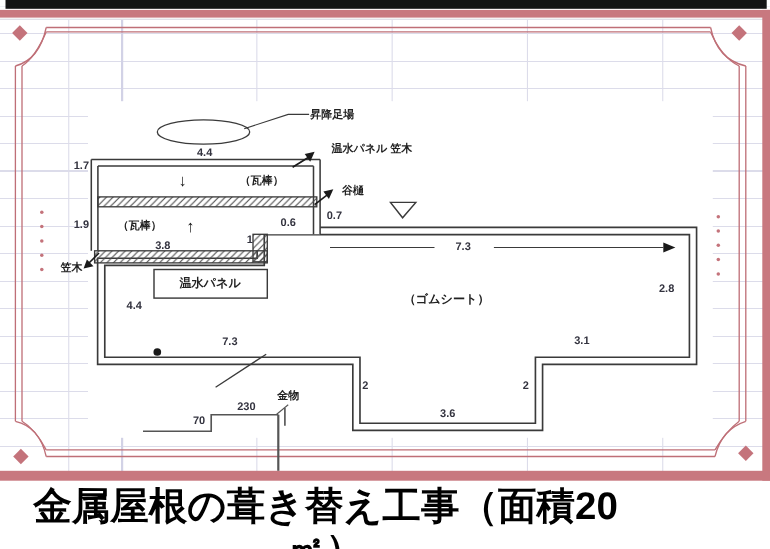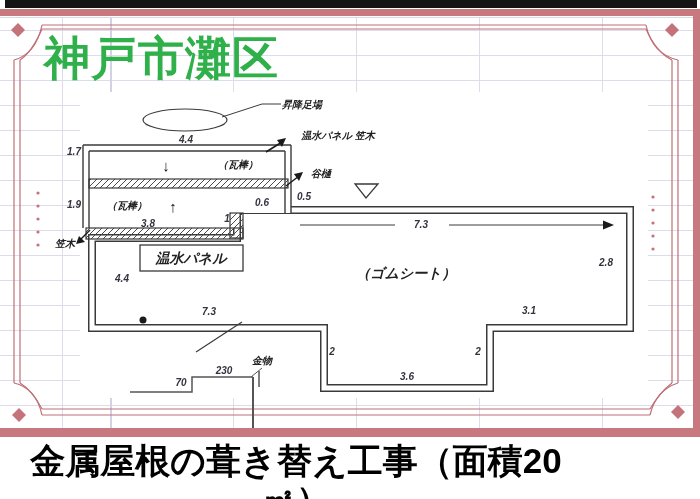--- a/index.html
+++ b/index.html
@@ -13,23 +13,23 @@
   .band-right{left:693px;top:9px;width:7px;height:428px;background:#c8787f;}
   .band-bottom{left:0;top:428px;width:700px;height:9px;background:#c8787f;}
   
   .grid-h{left:0;top:6px;width:700px;height:426px;
     background:repeating-linear-gradient(to bottom,transparent 0 24px,#dcdcea 24px 25px);}
   .grid-v{top:18px;height:414px;width:1px;background:#dcdcea;}
   .grid-v.thick{width:2px;background:#d2d2e6;}
   svg.layer{left:0;top:0;}
   
   .lbl{position:absolute;transform:translate(-50%,-50%);white-space:nowrap;
-       font-weight:bold;font-size:10px;color:#33333f;line-height:1;font-style:italic;}
+       font-weight:bold;font-size:10px;color:#33333f;line-height:1;}
   .lbl.jp{color:#222;}
-  .lbl.big{font-size:14px;}
+  .lbl.big{font-size:11px;}
   .lbl.glyph{font-size:15px;color:#111;}
   .title{position:absolute;left:44px;top:34px;font-size:46px;font-weight:900;
          color:#2fb04a;letter-spacing:1px;line-height:1.05;}
   .caption{position:absolute;left:12px;top:442px;width:568px;text-align:center;
            font-size:35px;font-weight:bold;color:#000;line-height:1.1;}
 </style>
 </head>
 <body>
 
 <div id="stage">
@@ -148,21 +148,21 @@
       <path d="M90,230 L80,240" stroke="#1a1a1a" stroke-width="1.5"></path>
       <polygon points="76,244 85,242 79,236" fill="#1a1a1a"></polygon>
     </g>
   </svg>
 
   <div class="lbl" style="left:186px;top:140px">4.4</div>
   <div class="lbl" style="left:74px;top:152px">1.7</div>
   <div class="lbl" style="left:74px;top:205px">1.9</div>
   <div class="lbl" style="left:148px;top:224px">3.8</div>
   <div class="lbl" style="left:262px;top:203px">0.6</div>
-  <div class="lbl" style="left:304px;top:197px">0.5</div>
+  <div class="lbl" style="left:304px;top:197px">0.7</div>
   <div class="lbl" style="left:227px;top:219px">1</div>
   <div class="lbl" style="left:421px;top:225px">7.3</div>
   <div class="lbl" style="left:606px;top:263px">2.8</div>
   <div class="lbl" style="left:529px;top:311px">3.1</div>
   <div class="lbl" style="left:332px;top:352px">2</div>
   <div class="lbl" style="left:478px;top:352px">2</div>
   <div class="lbl" style="left:407px;top:377px">3.6</div>
   <div class="lbl" style="left:209px;top:312px">7.3</div>
   <div class="lbl" style="left:122px;top:279px">4.4</div>
   <div class="lbl" style="left:181px;top:383px">70</div>
@@ -173,16 +173,15 @@
   <div class="lbl jp" style="left:321px;top:174px">谷樋</div>
   <div class="lbl jp" style="left:238px;top:165px">（瓦棒）</div>
   <div class="lbl glyph" style="left:166px;top:165px">↓</div>
   <div class="lbl jp" style="left:127px;top:206px">（瓦棒）</div>
   <div class="lbl glyph" style="left:173px;top:206px">↑</div>
   <div class="lbl jp big" style="left:191px;top:258px">温水パネル</div>
   <div class="lbl jp big" style="left:406px;top:273px">（ゴムシート）</div>
   <div class="lbl jp" style="left:65px;top:244px">笠木</div>
   <div class="lbl jp" style="left:262px;top:361px">金物</div>
 
-  <div class="title">神戸市灘区</div>
   <div class="caption">金属屋根の葺き替え工事（面積20㎡）</div>
 
 </div>
 
 </body></html>

